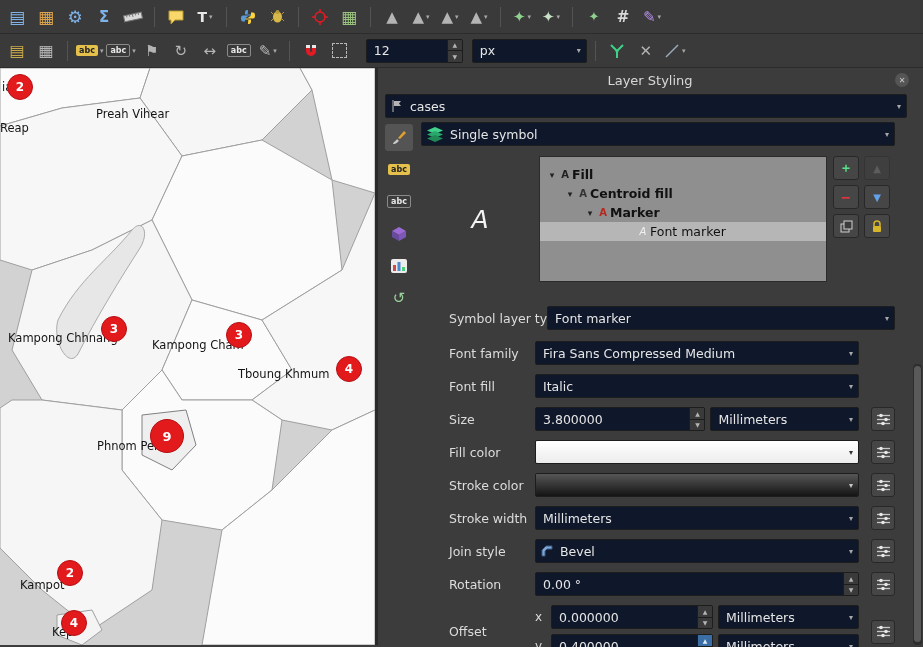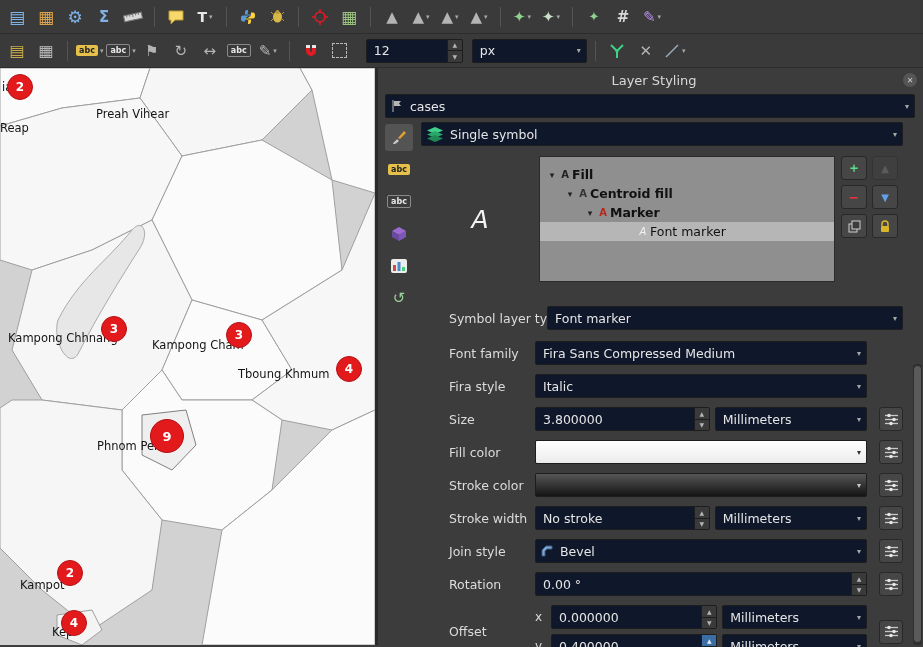--- a/index.html
+++ b/index.html
@@ -31,21 +31,21 @@
   
   .main { display:flex; height:577px; }
   .map { width:375px; position:relative; background:#d2d2d2; overflow:hidden; flex-shrink:0; }
   .map svg.basemap { position:absolute; left:0; top:0; }
   .divider { width:3px; background:#2a2a2a; flex-shrink:0; }
   .map-label { position:absolute; font-size:11.5px; color:#141414; white-space:nowrap; }
   .marker { position:absolute; width:26px; height:26px; border-radius:50%; background:#e31a1c; border:1px solid #b40f14; color:#fff; font-weight:bold; font-size:12px; display:flex; align-items:center; justify-content:center; transform:translate(-50%,-50%); }
   .marker.big { width:34px; height:34px; font-size:13px; }
 
   
-  .panel { flex:1; background:#3c3c3c; position:relative; padding:0 0 0 7px; }
+  .panel { flex:1; background:#3c3c3c; position:relative; padding:0 8px 0 7px; }
   .panel-header { height:24px; display:flex; align-items:center; justify-content:center; position:relative; font-size:13px; color:#d8d8d8; }
   .panel-close { position:absolute; right:6px; top:5px; width:14px; height:14px; border-radius:50%; background:#555; color:#ccc; font-size:8px; display:flex; align-items:center; justify-content:center; cursor:default; }
   .layer-combo { margin:2px 8px 4px 0; }
   .panel-body { display:flex; margin-top:4px; }
   .iconstrip { width:30px; display:flex; flex-direction:column; gap:5px; padding-top:2px; flex-shrink:0; }
   .strip-btn { width:28px; height:27px; display:flex; align-items:center; justify-content:center; border-radius:3px; }
   .strip-btn.sel { background:#545454; }
   .content { flex:1; padding:0 20px 0 6px; min-width:0; }
   .renderer-combo { margin:0 0 10px 0; }
   .renderer-combo .rsym { margin-left:5px; display:flex; }
@@ -451,21 +451,21 @@
           <div class="fctrl">
             <div class="combo grow1">
               <span class="combo-text">Fira Sans Compressed Medium</span>
               <span class="combo-arrow">▾</span>
             </div>
           </div>
           <div class="ddslot"></div>
         </div>
 
         <div class="frow">
-          <div class="flabel">Fira style</div>
+          <div class="flabel">Font fill</div>
           <div class="fctrl">
             <div class="combo grow1">
               <span class="combo-text">Italic</span>
               <span class="combo-arrow">▾</span>
             </div>
           </div>
           <div class="ddslot"></div>
         </div>
 
         <div class="frow">
@@ -543,27 +543,20 @@
                   <circle cx="10" cy="6.5" r="1.8" fill="#e8e8e8"></circle>
                   <circle cx="7" cy="10.5" r="1.8" fill="#e8e8e8"></circle>
                 </svg>
           </div>
             </div>
         </div>
 
         <div class="frow">
           <div class="flabel">Stroke width</div>
           <div class="fctrl">
-            <div class="spinbox grow115">
-              <span class="spin-text">No stroke</span>
-              <span class="spin-arrows">
-                  <span>▲</span>
-                  <span>▼</span>
-                </span>
-            </div>
             <div class="combo grow1">
               <span class="combo-text">Millimeters</span>
               <span class="combo-arrow">▾</span>
             </div>
           </div>
           <div class="ddslot">
               <div class="ddbtn">
             <svg width="15" height="13">
                   <g stroke="#c8c8c8" stroke-width="1.3">
                     <line x1="1" y1="2.5" x2="14" y2="2.5"></line>

